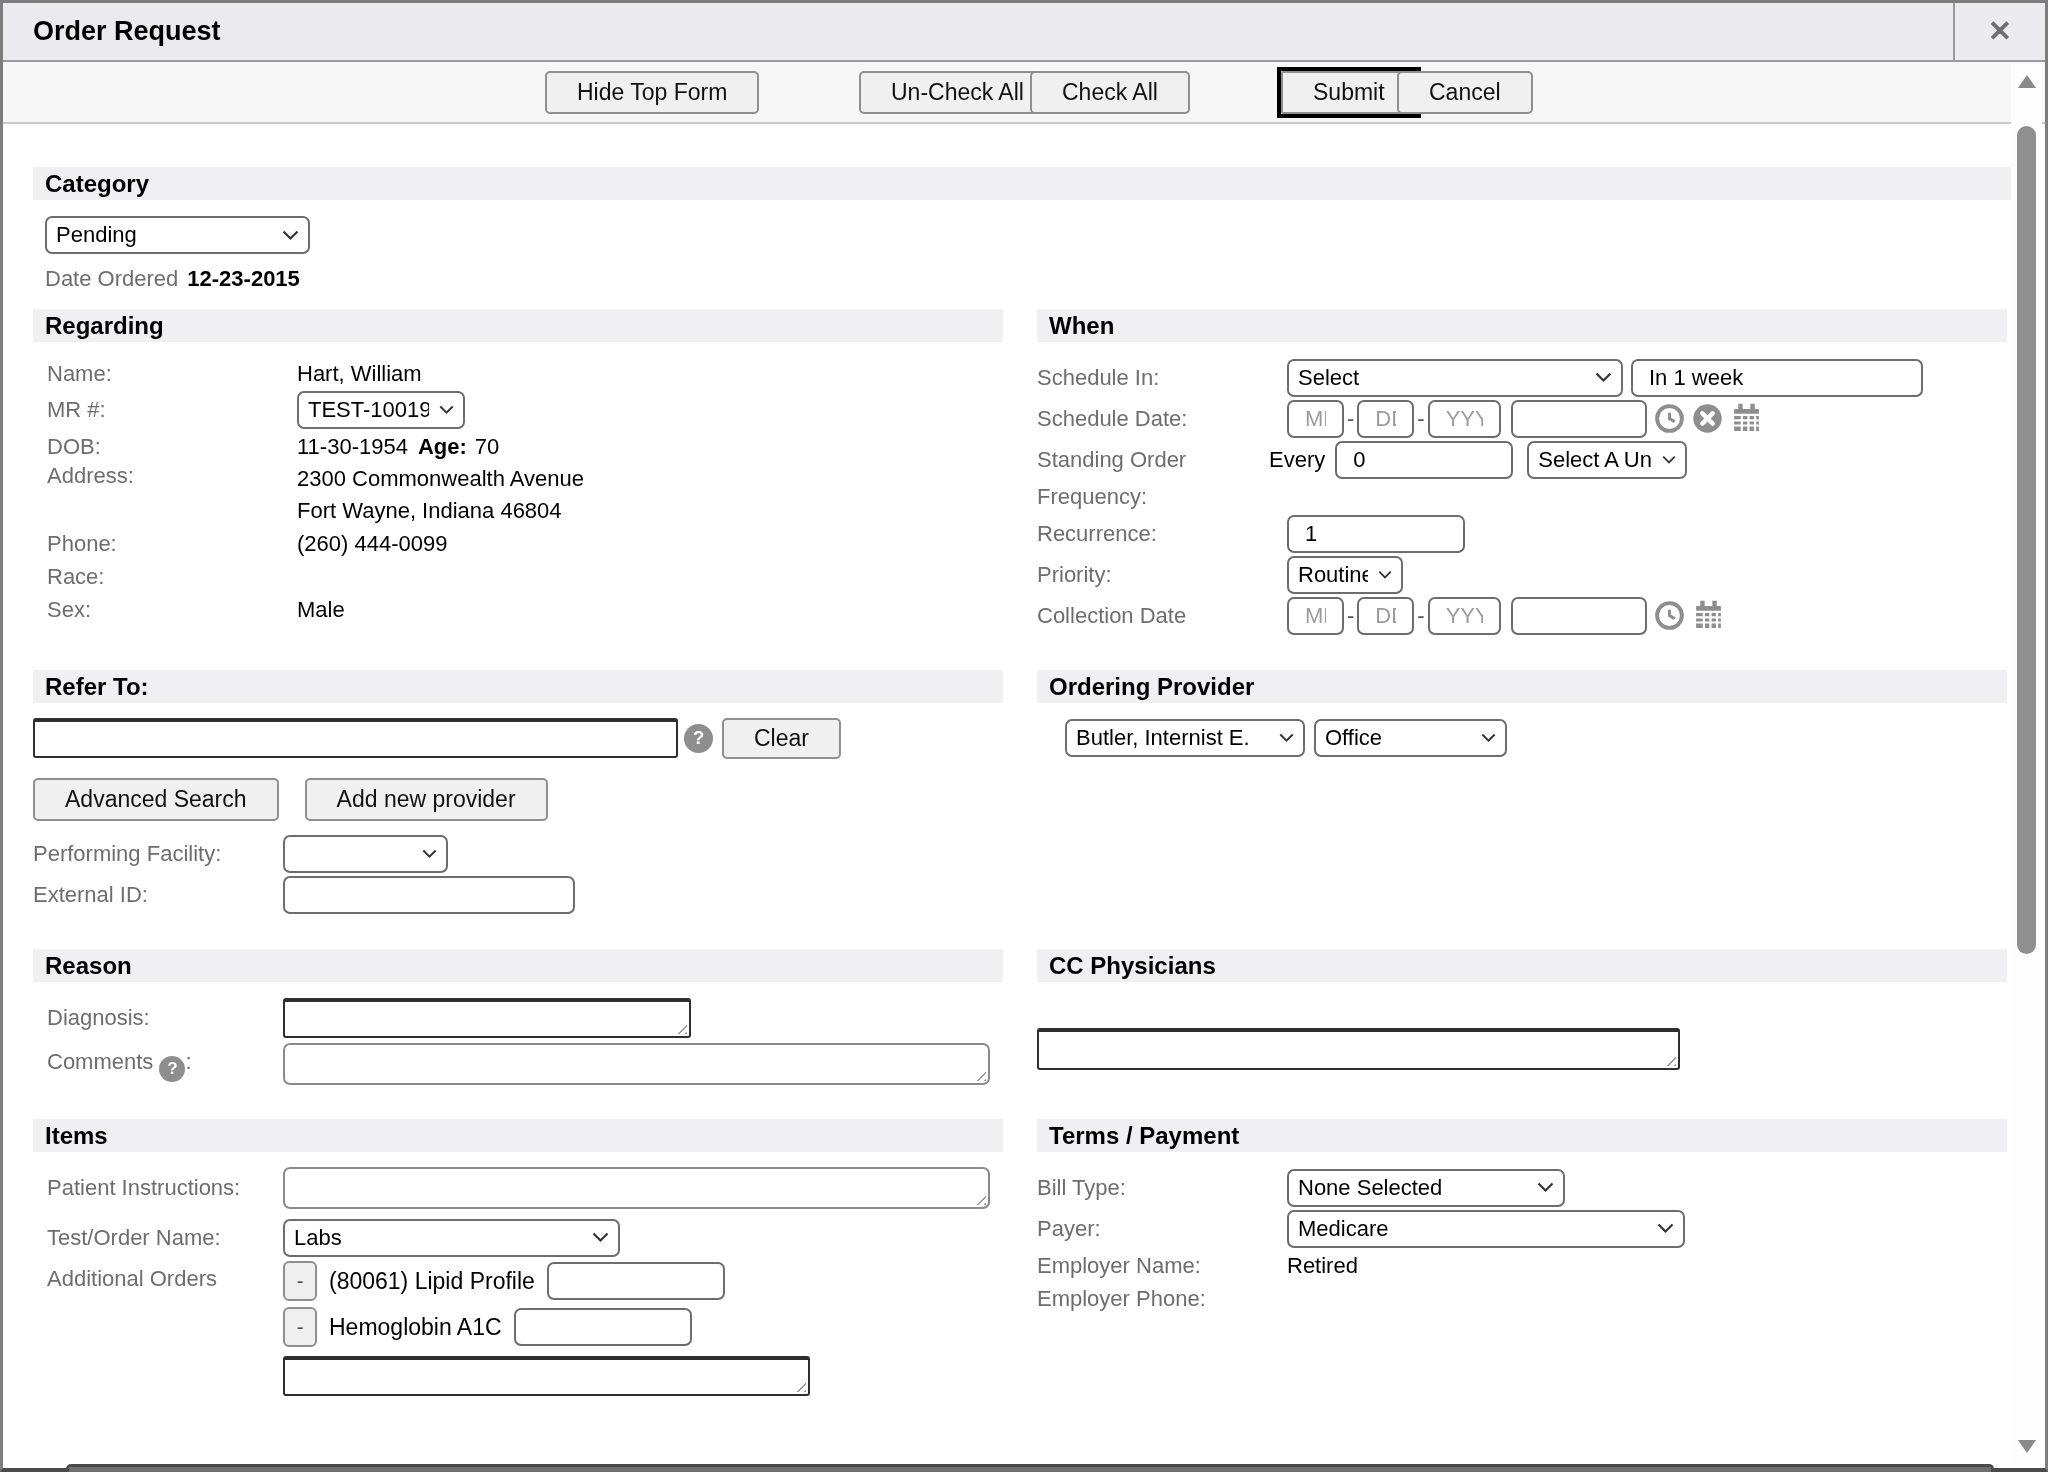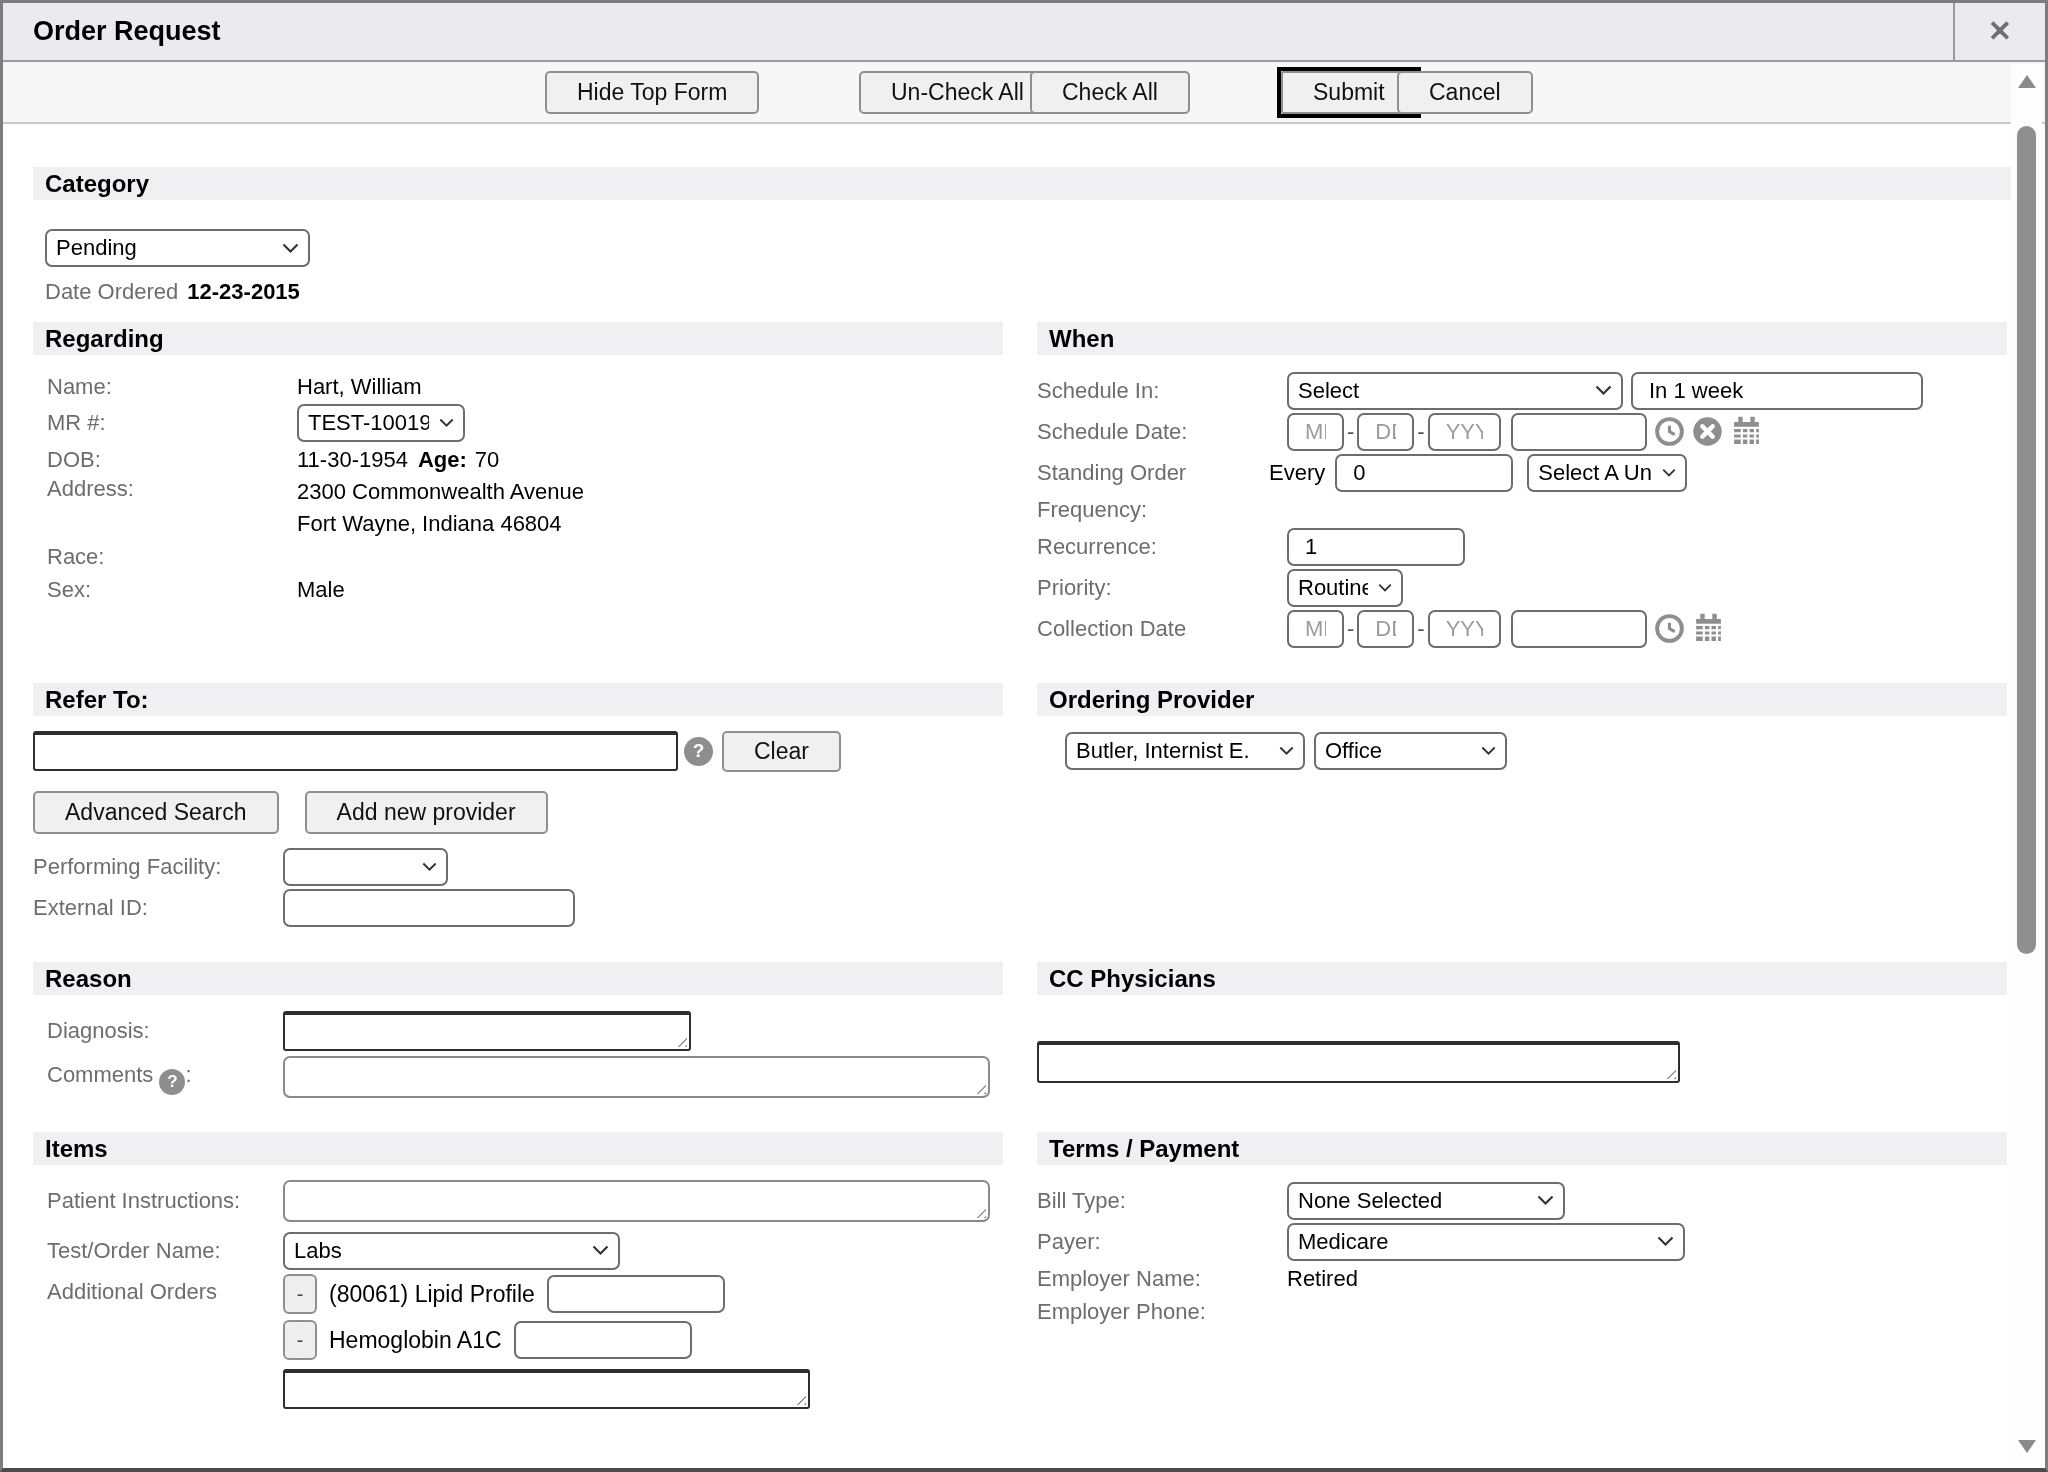--- a/index.html
+++ b/index.html
@@ -126,21 +126,21 @@
     <button class="btn tb-btn" style="left:1027px">Check All</button>
     <span class="submit-wrap">
       <button class="btn">Submit</button>
     </span>
     <button class="btn tb-btn" style="left:1394px">Cancel</button>
   </div>
 
   <div class="content">
 
     <div class="band full">Category</div>
-    <div class="frow" style="margin-top:29px;padding-left:12px">
+    <div class="frow" style="margin-top:16px;padding-left:12px">
       <span class="sel" style="width:265px">
         <span class="txt">Pending</span>
         <svg class="chev" width="17" height="11">
             <use href="#i-chev"></use>
           </svg>
       </span>
     </div>
     <div class="frow" style="margin-top:8px;padding-left:12px">
       <span class="lb">Date Ordered</span>
       <b style="margin-left:9px">12-23-2015</b>
@@ -169,20 +169,24 @@
             <span class="val">11-30-1954</span>
             <b style="margin-left:10px">Age:</b>
             <span class="val" style="margin-left:8px">70</span>
           </div>
           <div class="frow" style="align-items:flex-start">
             <span class="lb lw">Address:</span>
             <span class="val">
               <span style="display:block;line-height:32px">2300 Commonwealth Avenue</span>
               <span style="display:block;line-height:32px">Fort Wayne, Indiana 46804</span>
             </span>
+          </div>
+          <div class="frow">
+            <span class="lb lw">Phone:</span>
+            <span class="val">(260) 444-0099</span>
           </div>
           <div class="frow">
             <span class="lb lw">Race:</span>
             <span class="val"></span>
           </div>
           <div class="frow">
             <span class="lb lw">Sex:</span>
             <span class="val">Male</span>
           </div>
         </div>

